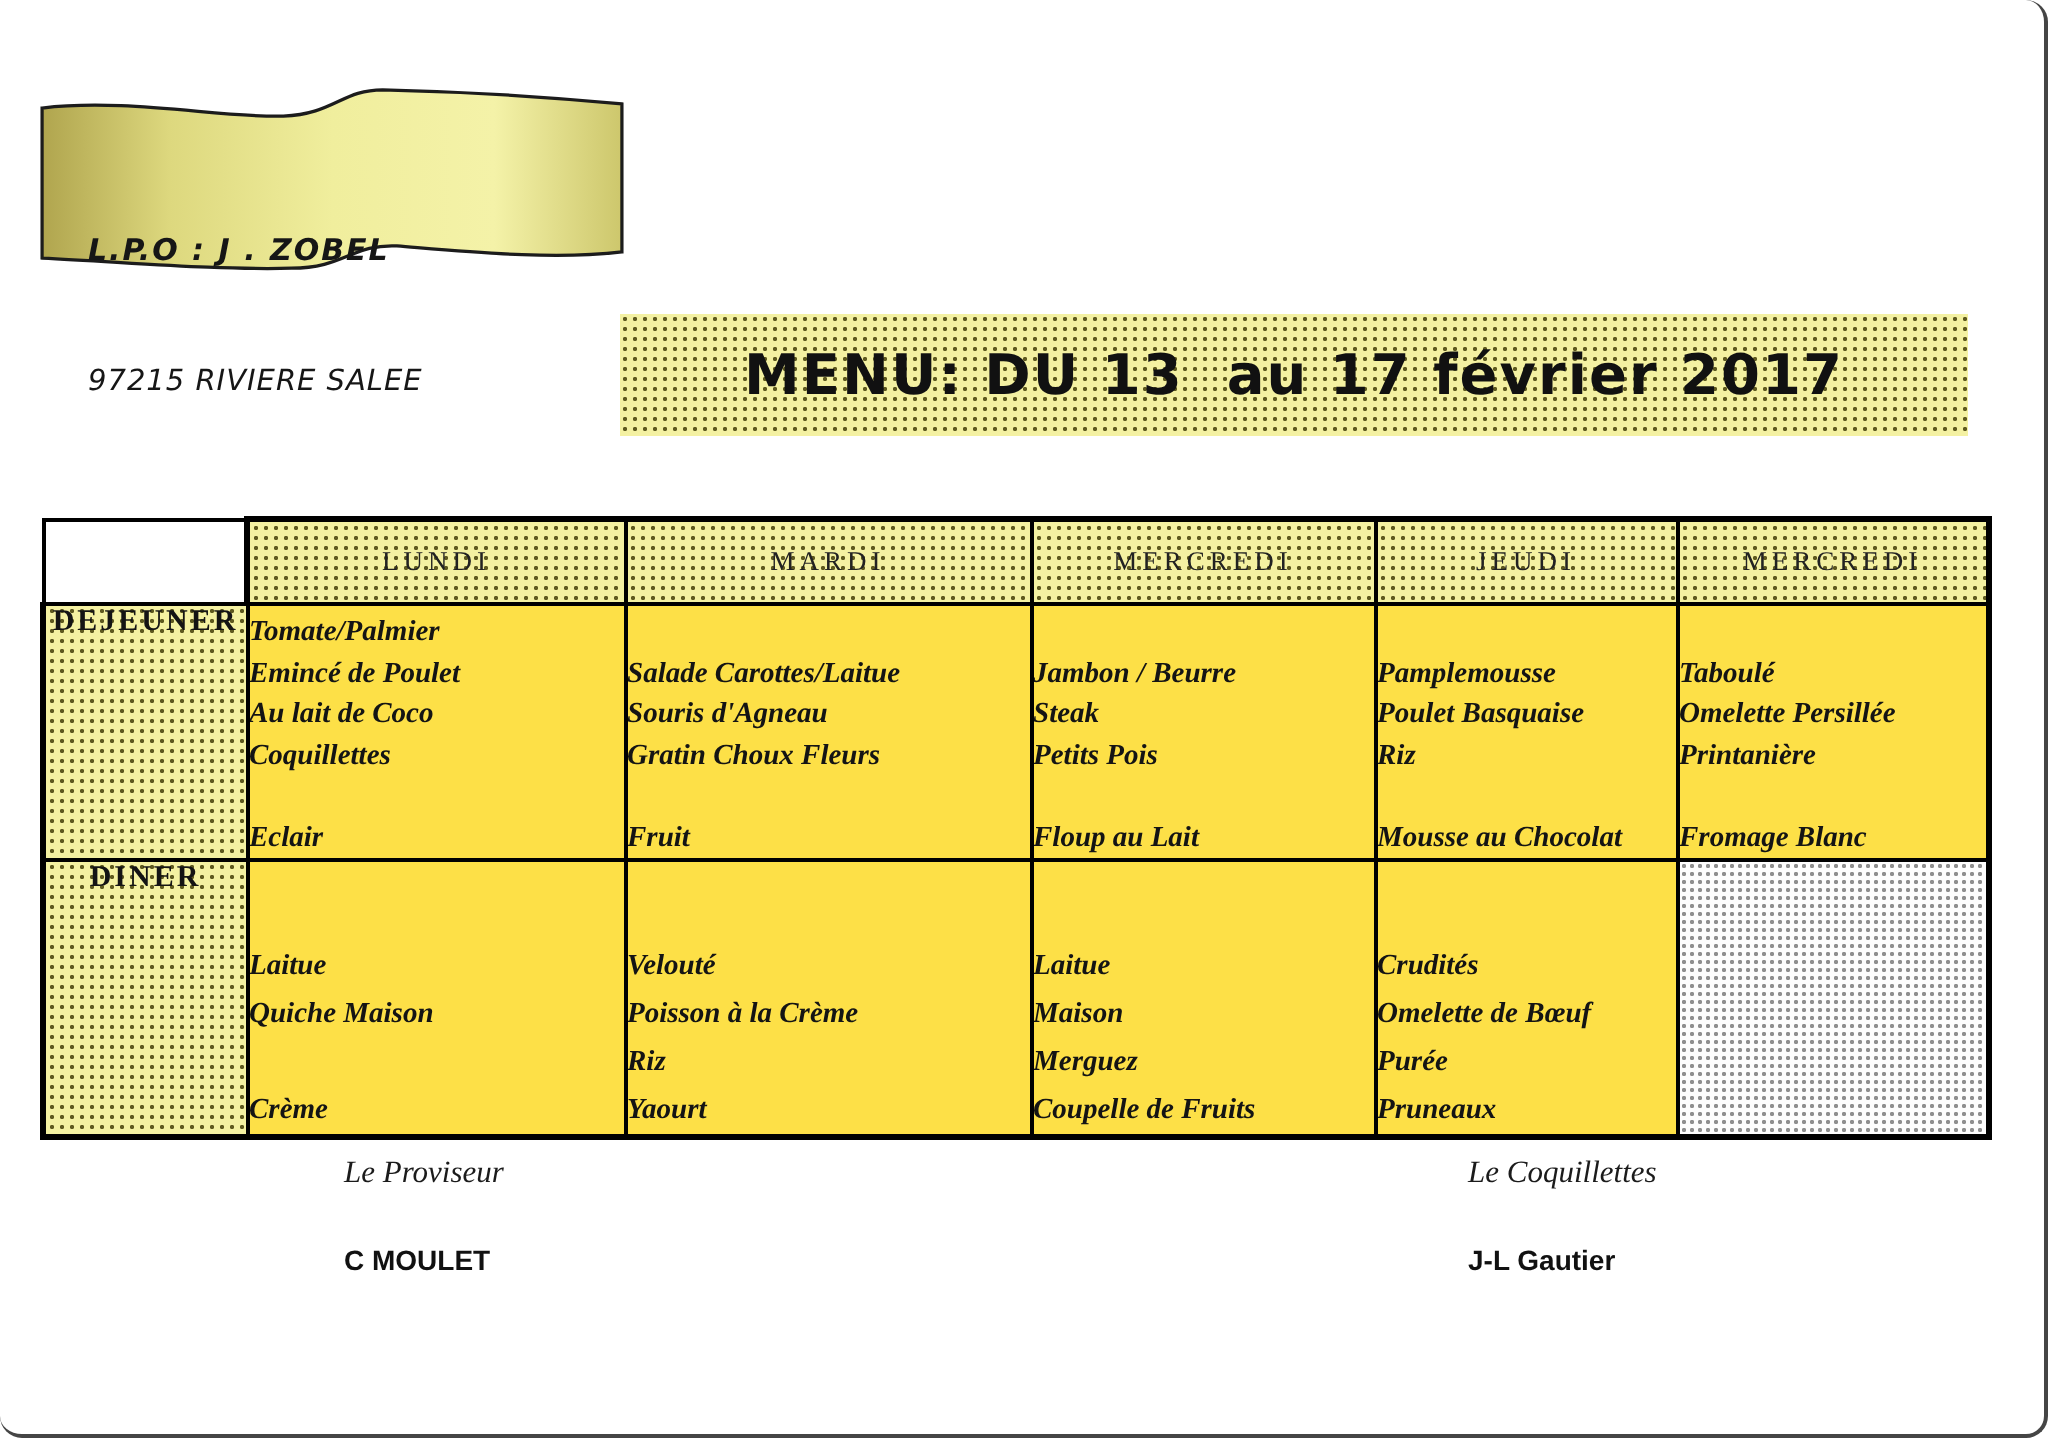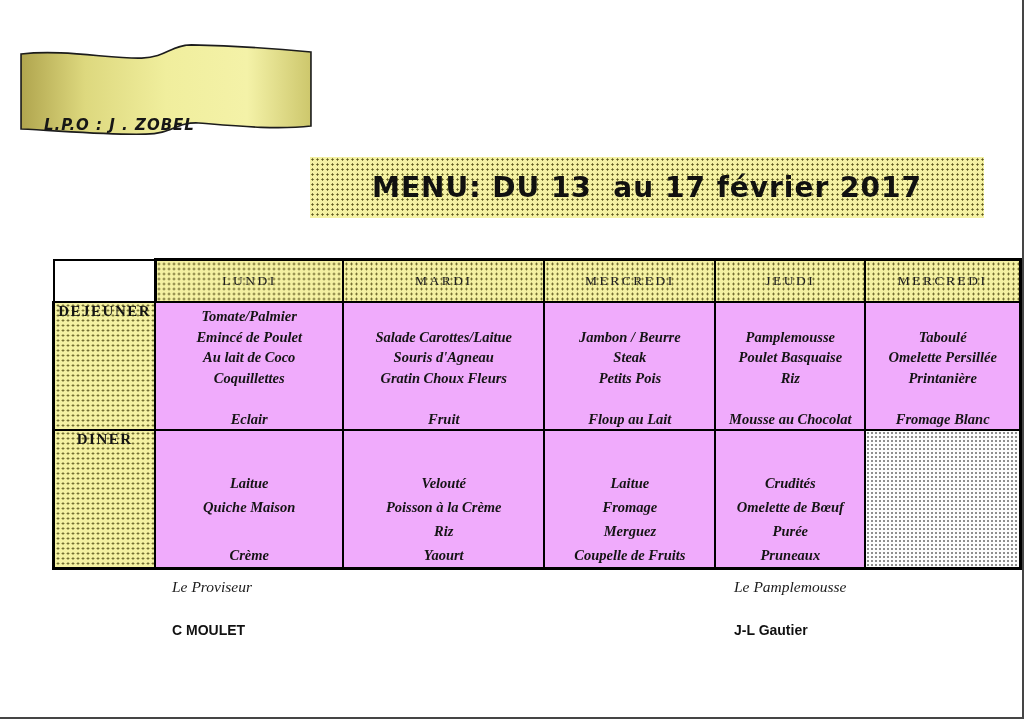--- a/index.html
+++ b/index.html
@@ -5,20 +5,21 @@
   html,body{margin:0;padding:0;background:#fff;}
   .page{
     position:relative;
     width:1024px;height:719px;
     box-sizing:border-box;
     background:#fff;
     border-right:2px solid #454545;
     border-bottom:2px solid #454545;
     font-family:"Liberation Serif", serif;
     overflow:hidden;
+    border-radius:11px;
   }
 
   
   .dotted-yellow{
     background-color:var(--yellow,#f4f1a2);
     background-image:radial-gradient(circle, var(--dot,#5f5a20) 0.9px, transparent 1.25px);
     background-size:5px 5px;
   }
   .shaded{
     background-color:#fdfdfd;
@@ -52,21 +53,20 @@
     color:#111;
     white-space:pre;
     letter-spacing:1px;
   }
 
   
   table.menu{
     position:absolute;left:20px;top:258px;
     border-collapse:collapse;
     table-layout:fixed;
-    margin-left:32px;
   }
   table.menu td, table.menu th{
     border:2px solid #000;
     padding:0;
     vertical-align:top;
     overflow:hidden;
   }
   td.ghost{border:none;background:#fff;}
   tr.header-row th{
     border-top:3px solid #000;
@@ -83,22 +83,21 @@
   .b-bottom3{border-bottom:3px solid #000 !important;}
   td.rowlabel{
     vertical-align:middle;
     text-align:center;
     font-weight:bold;
     font-size:15px;
     letter-spacing:1.5px;
     color:#141414;
   }
   td.food{
-    background:#f0abfc;
-    text-align:center;
+    background:#fde047;
     font-weight:bold;
     font-style:italic;
     font-size:14.5px;
     color:#141414;
   }
   tr.row-lunch td.food{padding-top:3px;}
   tr.row-lunch .line{min-height:20.5px;line-height:20.5px;}
   tr.row-dinner td.food{padding-top:16px;}
   tr.row-dinner .line{min-height:24px;line-height:24px;}
   tr.row-lunch{height:123px;}
@@ -143,20 +142,21 @@
                C 147 16, 151 4, 171 4
                C 215 5, 258 8, 289 11
                L 289 84
                C 255 88, 215 84, 178 81
                C 156 80, 152 92, 126 92
                C 90 93, 45 89, 3 87
                Z" fill="url(#ribbonGrad)" stroke="#1c1c1c" stroke-width="1.6"></path>
     </svg>
     <div class="ribbon-text">
       <div class="ribbon-line1">L.P.O : J . ZOBEL</div>
+      <div class="ribbon-line2">97215 RIVIERE SALEE</div>
     </div>
   </div>
 
   <div class="banner dotted-yellow">
     <span class="banner-title">MENU: DU 13  au 17 février 2017</span>
   </div>
 
   <table class="menu">
     <colgroup>
       <col style="width:102px">
@@ -230,38 +230,38 @@
       <td class="food b-bottom3">
             <div class="line">&nbsp;</div>
             <div class="line">Velouté</div>
             <div class="line">Poisson à la Crème</div>
             <div class="line">Riz</div>
             <div class="line">Yaourt</div>
           </td>
       <td class="food b-bottom3">
             <div class="line">&nbsp;</div>
             <div class="line">Laitue</div>
-            <div class="line">Fromage</div>
+            <div class="line">Maison</div>
             <div class="line">Merguez</div>
             <div class="line">Coupelle de Fruits</div>
           </td>
       <td class="food b-bottom3">
             <div class="line">&nbsp;</div>
             <div class="line">Crudités</div>
             <div class="line">Omelette de Bœuf</div>
             <div class="line">Purée</div>
             <div class="line">Pruneaux</div>
           </td>
       <td class="shaded b-right3 b-bottom3"></td>
     </tr>
   </tbody>
     </table>
 
   <div class="sig sig-left">
     <div class="sig-title">Le Proviseur</div>
     <div class="sig-name">C MOULET</div>
   </div>
   <div class="sig sig-right">
-    <div class="sig-title">Le Pamplemousse</div>
+    <div class="sig-title">Le Coquillettes</div>
     <div class="sig-name">J-L Gautier</div>
   </div>
 
 </div>
 
 </body></html>

